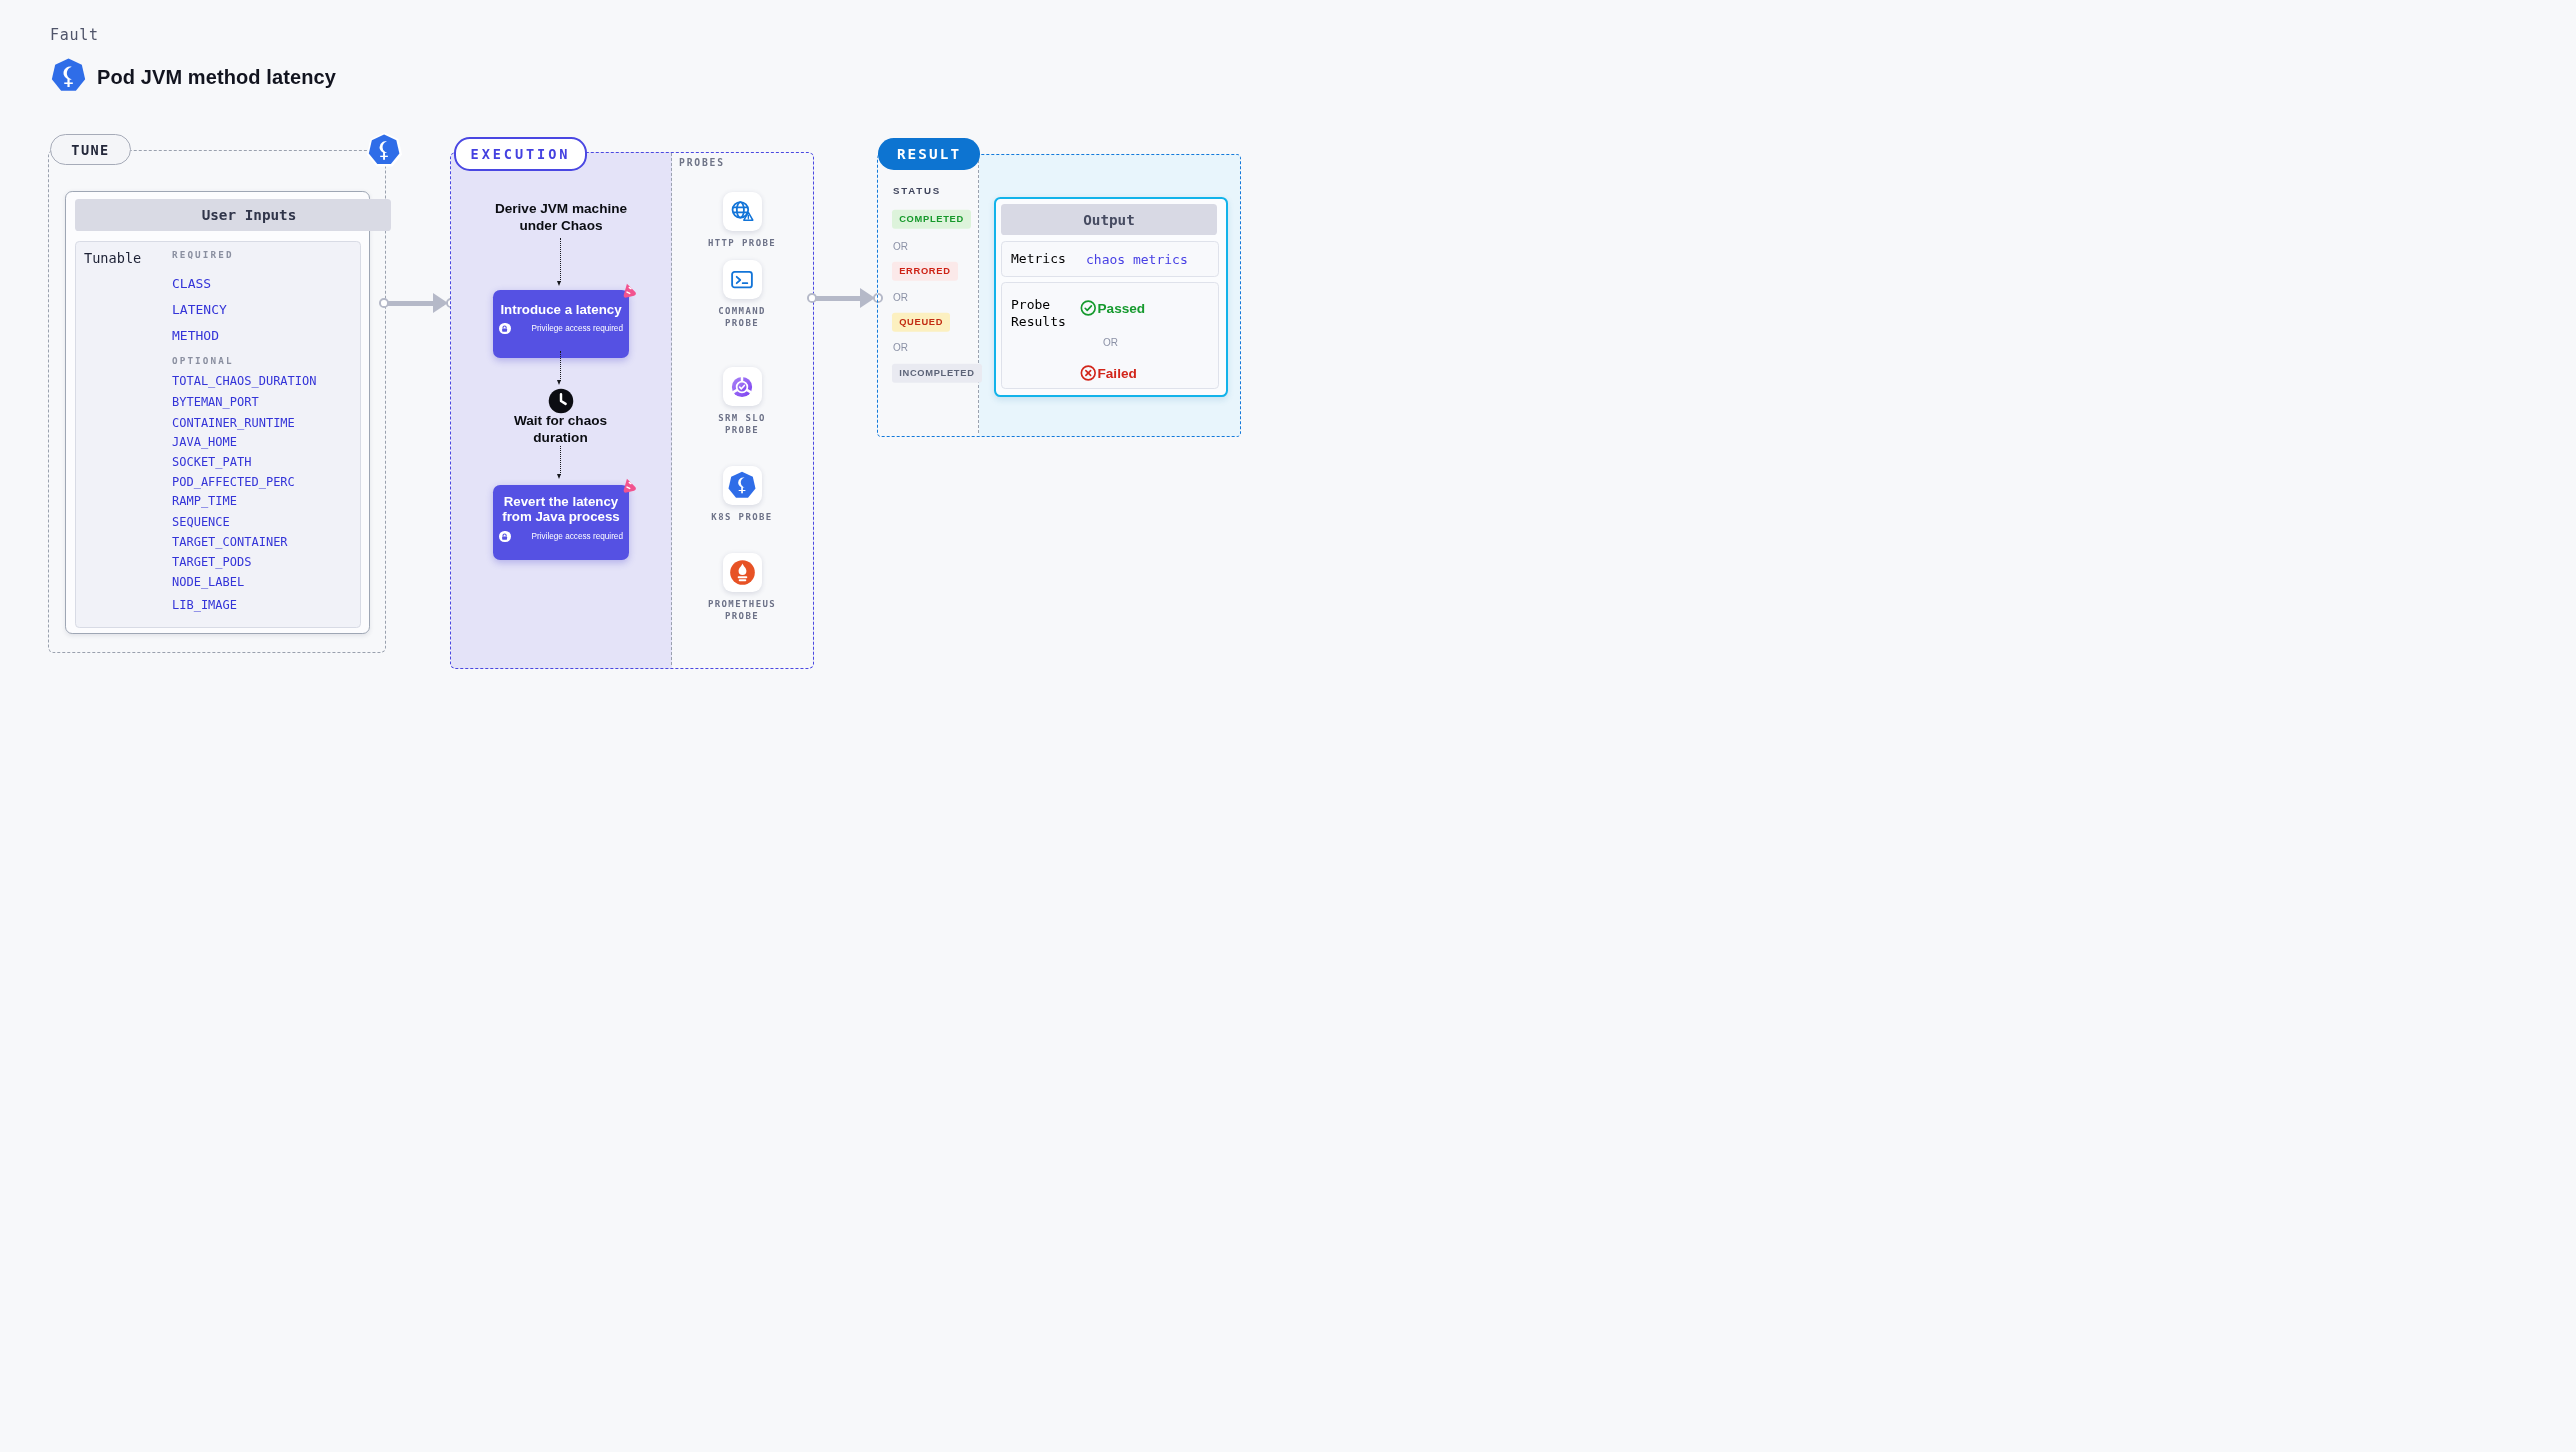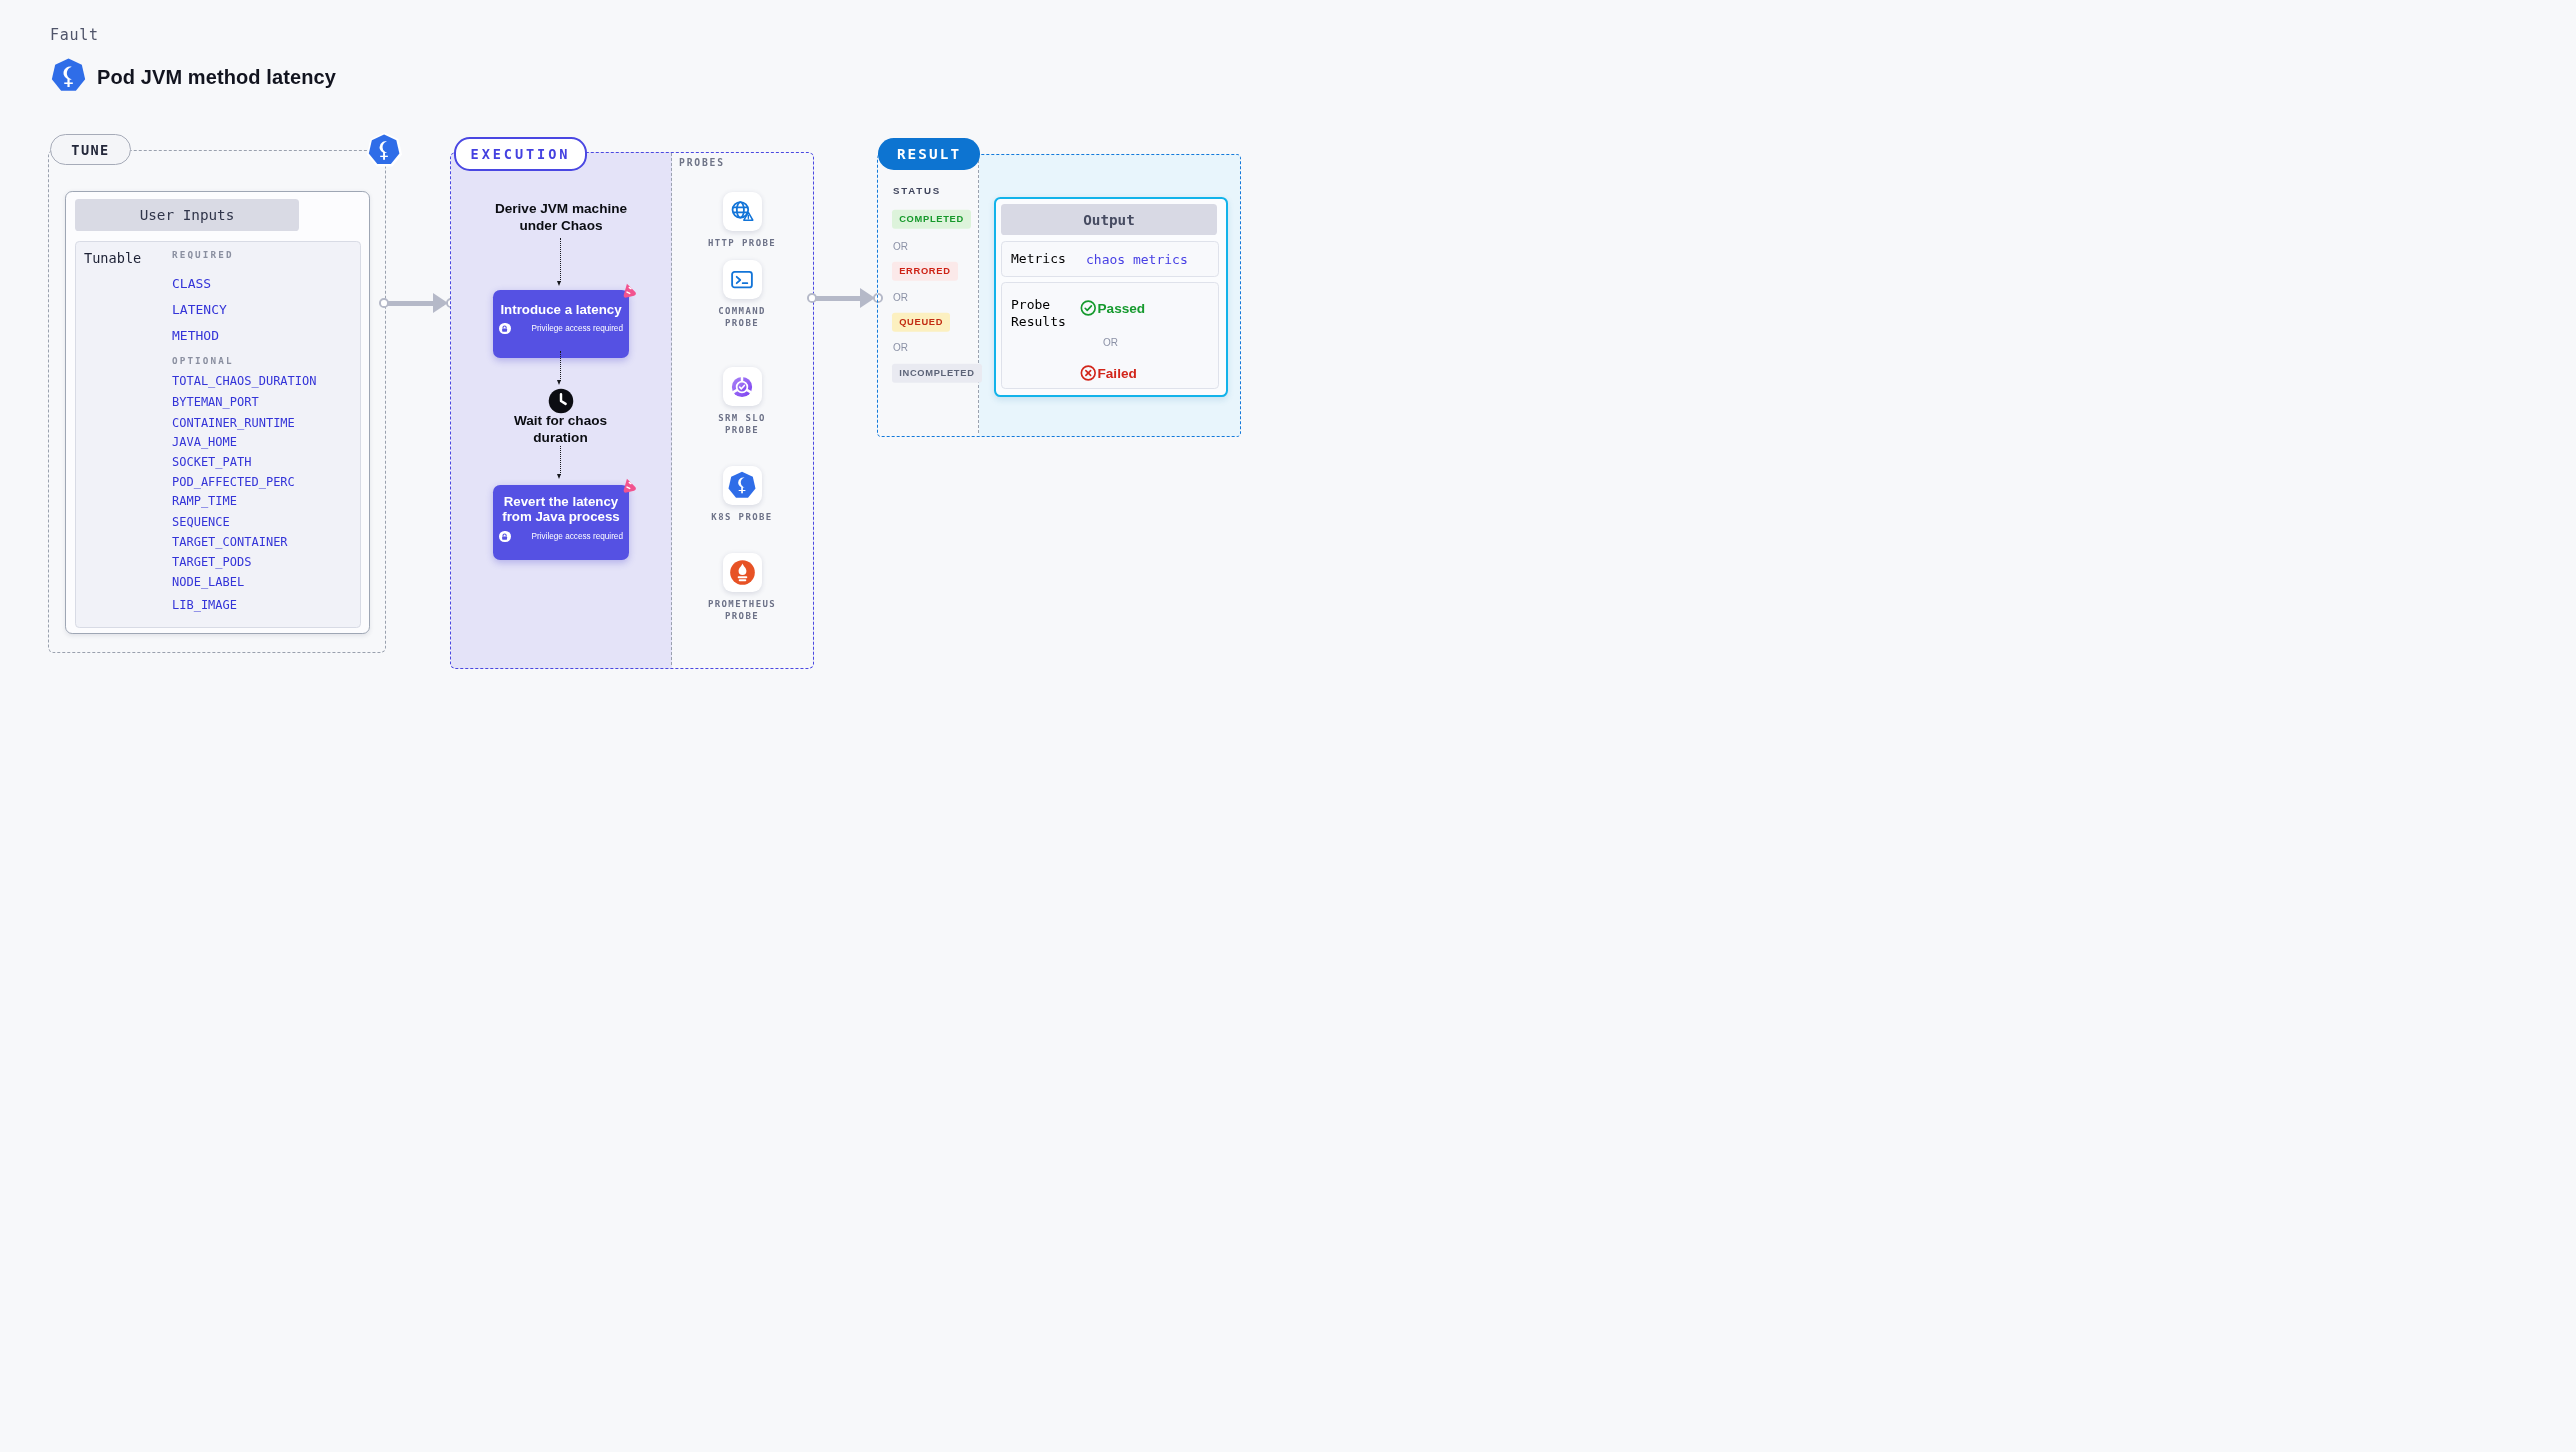--- a/index.html
+++ b/index.html
@@ -34,22 +34,22 @@
 
   
   .tune-box{left:48px;top:150px;width:336px;height:501px;border:1.4px dashed #9aa1ae;}
   .tune-pill{left:50px;top:134px;width:79px;height:29px;background:#f4f5f8;border:1.4px solid #a6abb8;
      font-size:13.6px;color:#23273a;letter-spacing:1.4px;}
   .k8s-corner{left:365px;top:131px;width:39px;height:39px;background:#fff;}
   .k8s-corner .inner{position:absolute;left:2.1px;top:2.1px;width:34px;height:34px;}
   .k8s-corner .helm{font-size:21.5px;}
   .ui-card{left:65px;top:191px;width:303px;height:441px;background:#fcfcfe;border:1.4px solid #9ea6b4;
      border-radius:7.2px;box-shadow:0 1.4px 4.3px rgba(40,50,80,.10);}
-  .ui-head{left:75px;top:199px;width:224px;height:32px;background:#d9dae4;border-radius:3.6px;
-     display:flex;align-items:center;justify-content:center;font-size:14.3px;font-weight:normal;color:#30354a;}
+  .ui-head{left:75px;top:199px;width:284px;height:32px;background:#d9dae4;border-radius:3.6px;
+     display:flex;align-items:center;justify-content:center;font-size:14.3px;font-weight:bold;color:#30354a;padding-left:32px;}
   .ui-panel{left:75px;top:241px;width:284px;height:385px;background:#f1f2f8;border:0.7px solid #d8dbe5;border-radius:4.3px;}
   .tunable{left:84px;font-size:13.6px;color:#1d2135;}
   .cat{left:172px;font-size:9.3px;font-weight:bold;color:#8a8fa0;letter-spacing:2.1px;}
   .param{left:172px;color:#3434d8;}
   .param.req{font-size:13px;} .param.opt{font-size:12px;}
 
   
   .exec-box{left:450px;top:152px;width:362px;height:515px;border:1.4px dashed #4a48e1;
      background:linear-gradient(90deg,#e4e3f8 0,#e4e3f8 221px,rgba(0,0,0,0) 221px);}
   .exec-divider{position:absolute;left:671px;top:153px;height:512px;border-left:1.4px dashed #9aa1ae;}

